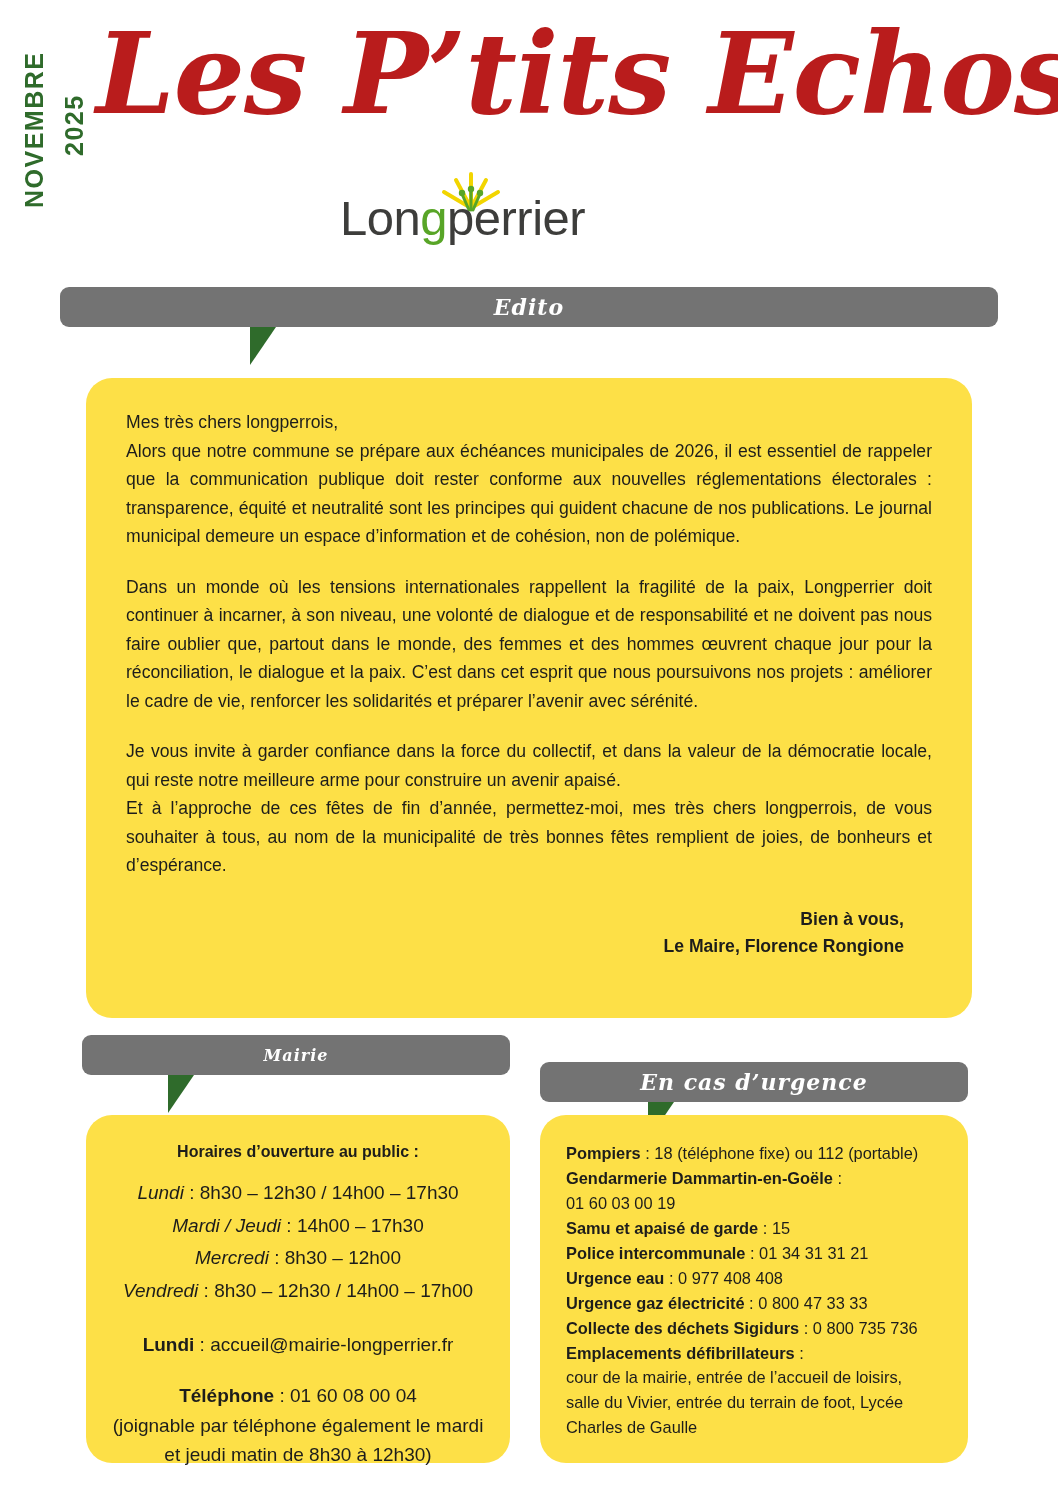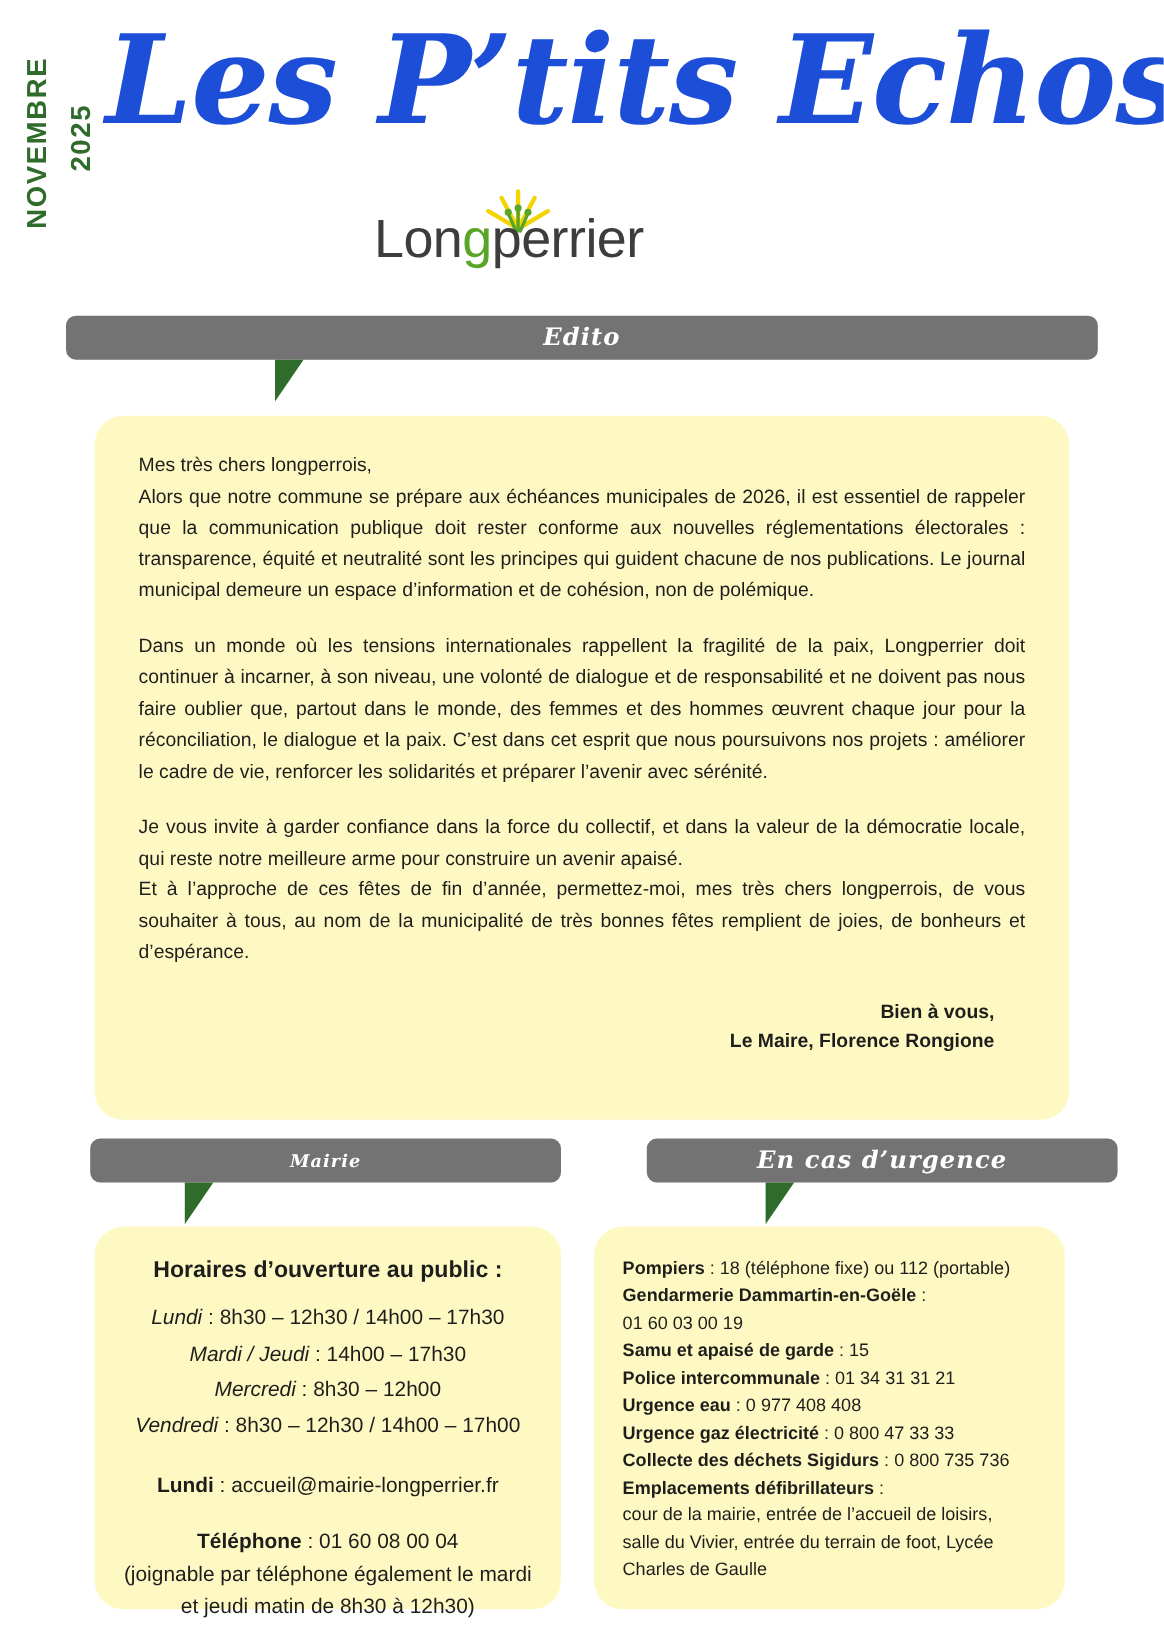--- a/index.html
+++ b/index.html
@@ -56,21 +56,21 @@
   .journal-title {
     position: absolute;
     left: 96px;
     top: 18px;
     width: 900px;
     font-family: "DejaVu Serif", serif;
     font-style: italic;
     font-weight: bold;
     font-size: 112px;
     line-height: 1;
-    color: #1d4ed8;
+    color: #b91c1c;
     white-space: nowrap;
     letter-spacing: -1px;
   }
   .logo-wrap {
     position: absolute;
     left: 340px;
     top: 190px;
     width: 360px;
     height: 62px;
   }
@@ -128,32 +128,31 @@
   .banner-edito .tail { left: 190px; }
   .banner-mairie {
     left: 82px;
     top: 1035px;
     width: 428px;
     height: 40px;
     font-size: 16px;
   }
   .banner-urgence {
     left: 540px;
-    top: 1035px;
+    top: 1062px;
     width: 428px;
     height: 40px;
     font-size: 22px;
-    margin-left: 48px;
   }
   .banner-urgence .tail { left: 108px; }
 
   
   .card {
     position: absolute;
-    background: #fef9c3;
+    background: #fde047;
     border-radius: 26px;
   }
   .card-edito {
     left: 86px;
     top: 378px;
     width: 886px;
     height: 640px;
     padding: 30px 40px 10px 40px;
     box-sizing: border-box;
   }
@@ -186,21 +185,21 @@
     left: 86px;
     top: 1115px;
     width: 424px;
     height: 348px;
     padding: 28px 22px;
     box-sizing: border-box;
     text-align: center;
   }
   .mairie-title {
     font-weight: bold;
-    font-size: 21px;
+    font-size: 16px;
     margin-bottom: 16px;
   }
   .mairie-line {
     font-size: 19px;
     line-height: 1.72;
   }
   .mairie-line .day {
     font-style: italic;
   }
   .mairie-block {

